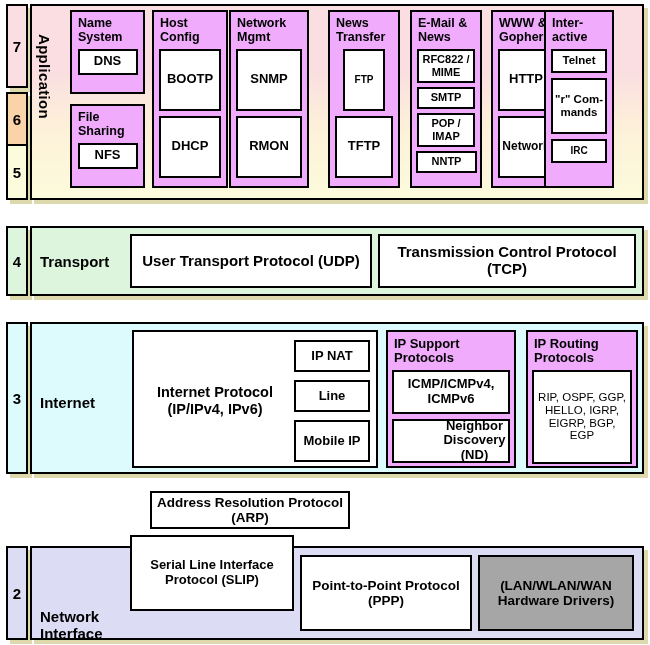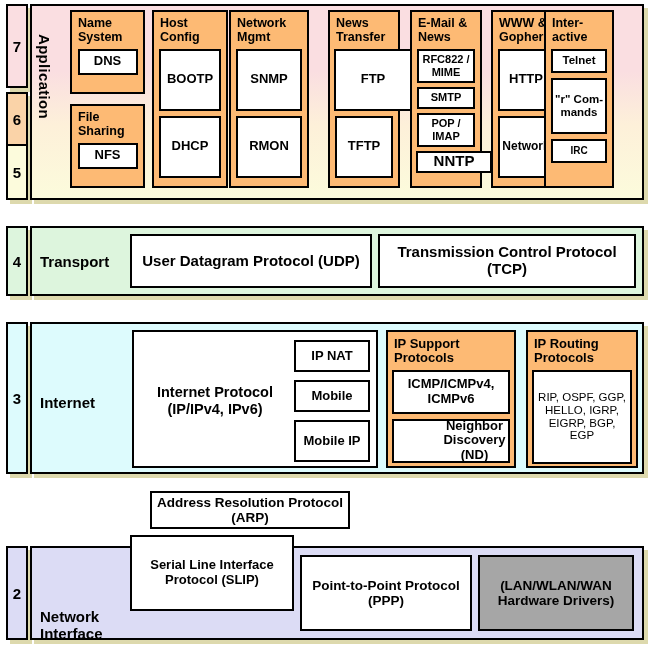--- a/index.html
+++ b/index.html
@@ -76,21 +76,21 @@
     font-size: 14px;
     line-height: 1.15;
     text-align: left;
   }
 
   
   .grp {
     position: absolute;
     box-sizing: border-box;
     border: 2px solid #000;
-    background: #fdba74;
+    background: #f0abfc;
     padding: 4px;
   }
   .grp > .glabel {
     font-weight: bold;
     font-size: 12.5px;
     line-height: 1.1;
     text-align: left;
     margin: 1px 0 4px 2px;
   }
   .proto {
@@ -169,61 +169,61 @@
   </div>
 
   <div class="grp" style="left:229px;top:10px;width:80px;height:178px;">
     <div class="glabel">Network Mgmt</div>
     <div class="proto" style="width:66px;height:62px;font-size:13px;">SNMP</div>
     <div class="proto" style="width:66px;height:62px;font-size:13px;">RMON</div>
   </div>
 
   <div class="grp" style="left:328px;top:10px;width:72px;height:178px;">
     <div class="glabel">News Transfer</div>
-    <div class="proto" style="width:78px;height:62px;font-size:13px;">FTP</div>
+    <div class="proto" style="width:42px;height:62px;font-size:10px;">FTP</div>
     <div class="proto" style="width:58px;height:62px;font-size:13px;">TFTP</div>
   </div>
 
   <div class="grp" style="left:410px;top:10px;width:72px;height:178px;">
     <div class="glabel">E-Mail &amp; News</div>
     <div class="proto" style="width:58px;height:34px;font-size:11px;margin-bottom:4px;">RFC822 / MIME</div>
     <div class="proto" style="width:58px;height:22px;font-size:11px;margin-bottom:4px;">SMTP</div>
     <div class="proto" style="width:58px;height:34px;font-size:11px;margin-bottom:4px;">POP / IMAP</div>
-    <div class="proto" style="width:76px;height:22px;font-size:15px;">NNTP</div>
+    <div class="proto" style="width:61px;height:22px;font-size:11px;">NNTP</div>
   </div>
 
   <div class="grp" style="left:491px;top:10px;width:70px;height:178px;">
     <div class="glabel">WWW &amp; Gopher</div>
     <div class="proto" style="width:56px;height:62px;font-size:13px;">HTTP</div>
     <div class="proto" style="width:56px;height:62px;font-size:12px;">Network</div>
   </div>
 
   <div class="grp" style="left:544px;top:10px;width:70px;height:178px;">
     <div class="glabel">Inter- active</div>
     <div class="proto" style="width:56px;height:24px;font-size:11.5px;">Telnet</div>
     <div class="proto" style="width:56px;height:56px;font-size:11.5px;">"r" Com- mands</div>
     <div class="proto" style="width:56px;height:24px;font-size:10px;">IRC</div>
   </div>
 
   <div class="band" style="top:226px;height:70px;background:#ddf5dd;"></div>
 
   <div class="hname" style="left:40px;top:253px;width:80px;font-size:15px;">Transport</div>
 
-  <div class="blk" style="position:absolute;left:130px;top:234px;width:242px;height:54px;font-size:15px;">User Datagram Protocol (UDP)</div>
+  <div class="blk" style="position:absolute;left:130px;top:234px;width:242px;height:54px;font-size:15px;">User Transport Protocol (UDP)</div>
 
   <div class="blk" style="position:absolute;left:378px;top:234px;width:258px;height:54px;font-size:15px;">Transmission Control Protocol (TCP)</div>
 
   <div class="band" style="top:322px;height:152px;background:#ddfbfd;"></div>
 
   <div class="hname" style="left:40px;top:394px;width:80px;font-size:15px;">Internet</div>
 
   <div style="position:absolute;left:132px;top:330px;width:246px;height:138px;box-sizing:border-box;border:2px solid #000;background:#fff;">
     <div style="position:absolute;left:6px;top:52px;width:150px;text-align:center;font-weight:bold;font-size:14.5px;line-height:1.15;">Internet Protocol (IP/IPv4, IPv6)</div>
     <div class="blk" style="position:absolute;left:160px;top:8px;width:76px;height:32px;font-size:13px;">IP NAT</div>
-    <div class="blk" style="position:absolute;left:160px;top:48px;width:76px;height:32px;font-size:13px;">Mobile</div>
+    <div class="blk" style="position:absolute;left:160px;top:48px;width:76px;height:32px;font-size:13px;">Line</div>
     <div class="blk" style="position:absolute;left:160px;top:88px;width:76px;height:42px;font-size:13px;">Mobile IP</div>
   </div>
 
   <div class="grp" style="left:386px;top:330px;width:130px;height:138px;">
     <div class="glabel" style="font-size:13px;">IP Support Protocols</div>
     <div class="proto" style="width:118px;height:44px;font-size:13px;">ICMP/ICMPv4, ICMPv6</div>
     <div class="proto" style="width:118px;height:44px;font-size:13px;padding-left:47px;">Neighbor Discovery (ND)</div>
   </div>
 
   <div class="grp" style="left:526px;top:330px;width:112px;height:138px;">

